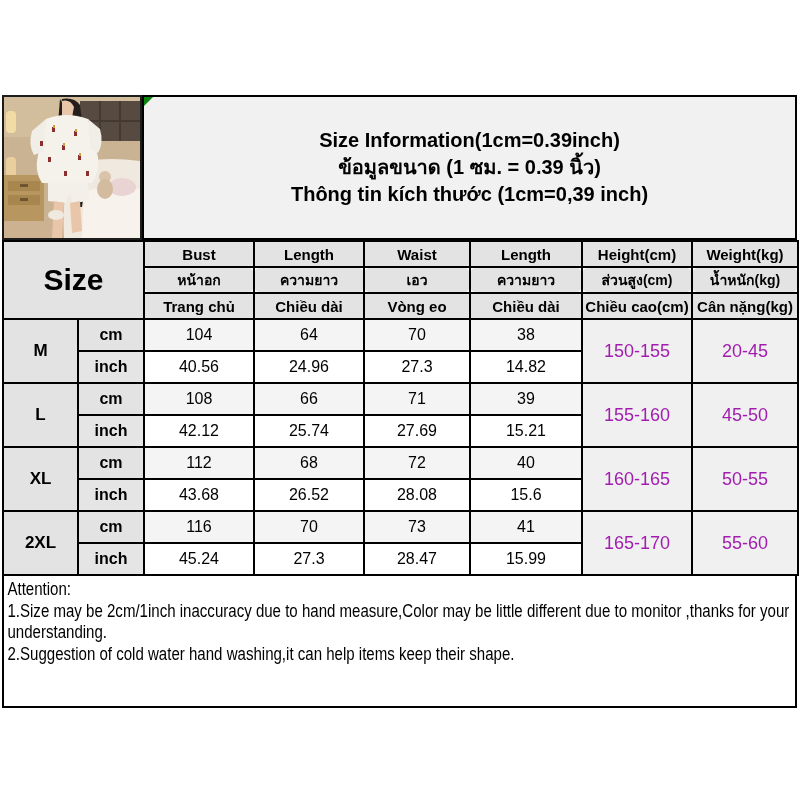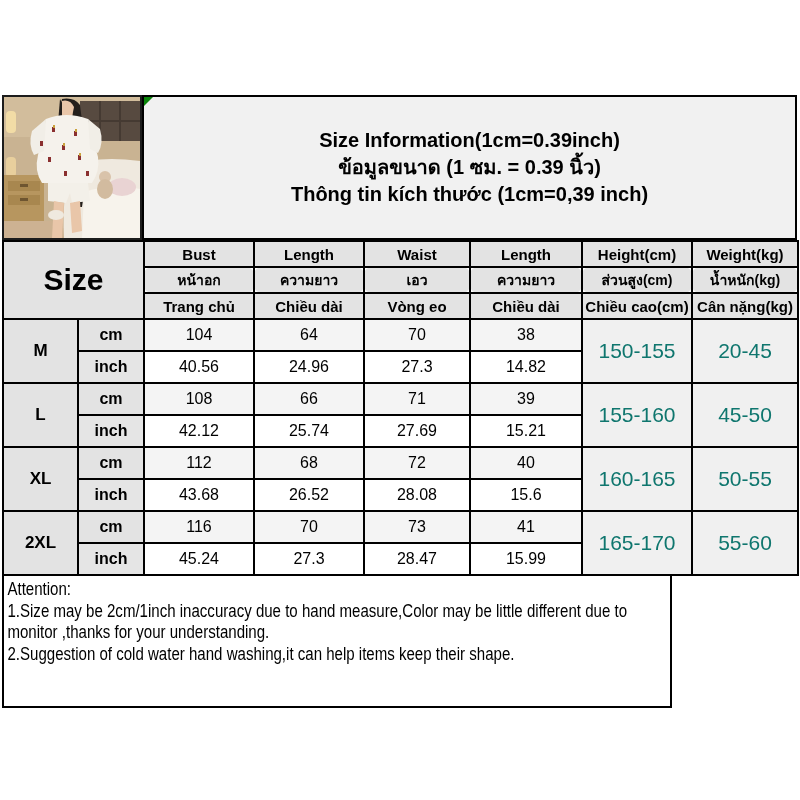--- a/index.html
+++ b/index.html
@@ -25,25 +25,25 @@
                       padding:0;overflow:hidden;}
   .hdr{background:#e3e3e3;font-weight:bold;font-size:15px;height:24px;}
   .hdr-th{background:#e3e3e3;font-weight:bold;font-size:14px;height:24px;border-radius:8px;}
   .size-big{background:#e3e3e3;font-weight:bold;font-size:30px;}
   .size-name{background:#e3e3e3;font-weight:bold;font-size:17px;}
   .unit-cm{background:#e3e3e3;font-weight:bold;font-size:16px;}
   .unit-inch{background:#e5e5e5;font-weight:bold;font-size:16px;}
   .val{font-size:16px;color:#000000;}
   .row-cm td.val{background:#f4f4f4;}
   .row-inch td.val{background:#ffffff;}
-  .range{background:#f0f0f0;font-size:21px;color:#0f766e;}
+  .range{background:#f0f0f0;font-size:18px;color:#a21caf;}
   tr.data-row{height:32px;}
 
   
-  .attention-box{box-sizing:border-box;width:670px;height:132px;border:2px solid #000;
+  .attention-box{box-sizing:border-box;width:795px;height:132px;border:2px solid #000;
                  border-top:none;background:#fff;overflow:hidden;}
   .attention-inner{padding:3px 4px;font-size:17.5px;line-height:21.5px;
                    transform:scaleX(0.86);transform-origin:0 0;width:115%;}
 </style>
 </head>
 <body>
 
 <div class="content">
 
   <div class="top-row">

